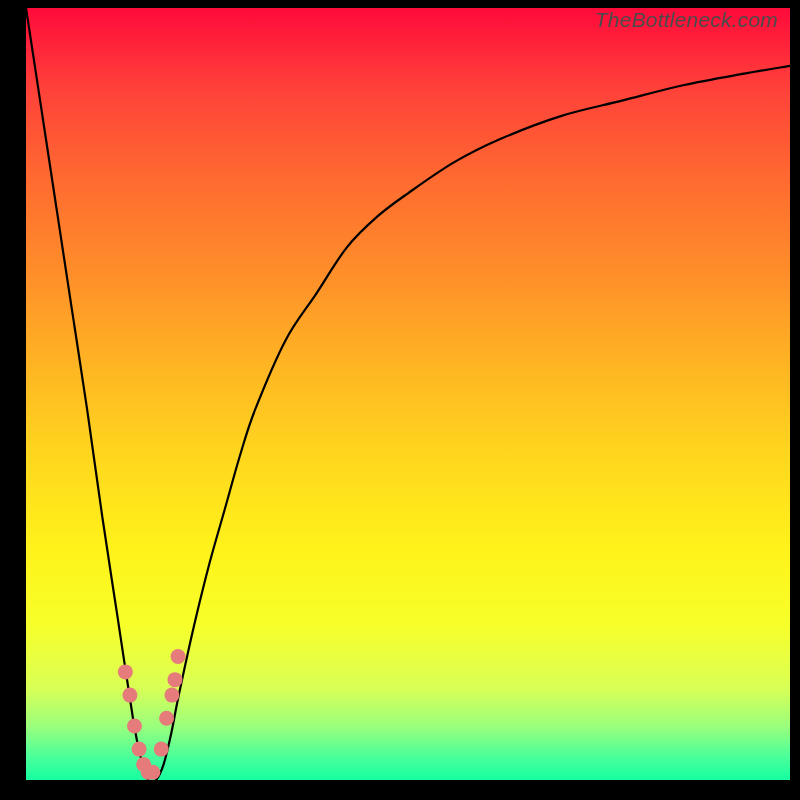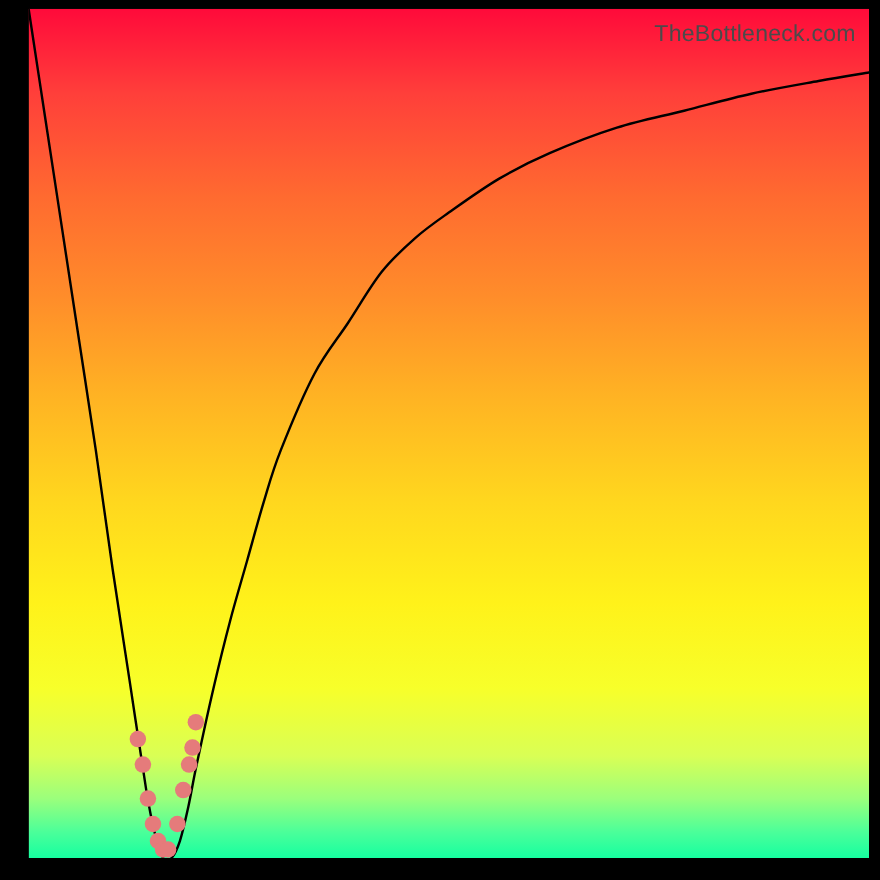--- a/index.html
+++ b/index.html
@@ -43,26 +43,27 @@
       #4aff9a 97%,
       #16ffa0 100%
     );
   }
   svg.curve {
     position: absolute;
     inset: 0;
   }
   .watermark {
     position: absolute;
-    top: 11px;
+    top: 0;
     right: 12px;
     color: #4b4b4b;
     font-size: 21px;
     letter-spacing: 0.2px;
     user-select: none;
+    font-style: italic;
   }
 </style>
 </head>
 <body>
 
 <div class="frame">
   <div class="plot-area">
     <div class="gradient-bg"></div>
     <svg class="curve" viewBox="0 0 764 772" preserveAspectRatio="none">
       <g>

